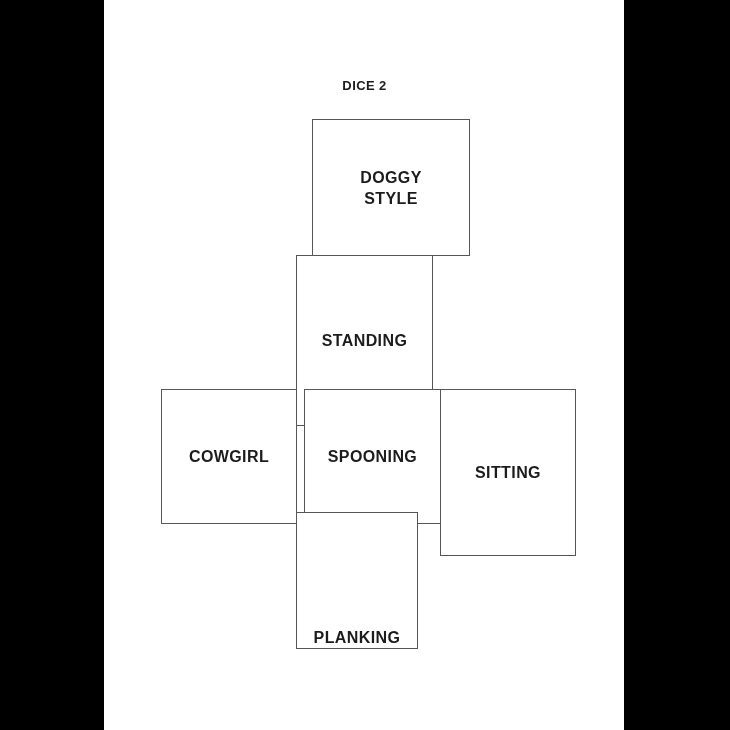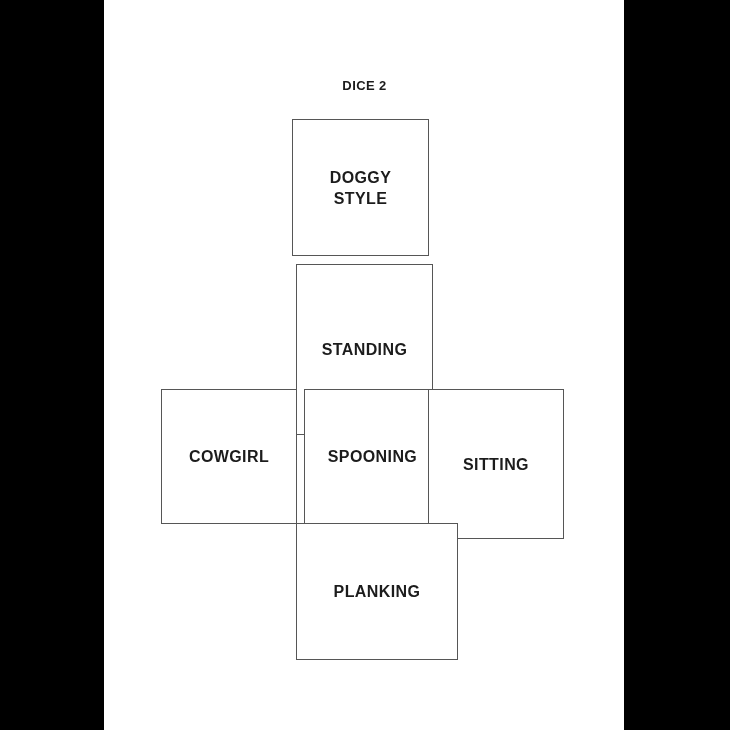--- a/index.html
+++ b/index.html
@@ -48,26 +48,26 @@
     font-size: 16px;
     font-weight: bold;
     letter-spacing: 0.4px;
     line-height: 21px;
     text-align: center;
     white-space: pre-line;
     color: var(--label-text, #1c1c1c);
   }
 
   
-  .cell-top      { left: 292px; top: 119px; width: 137px; height: 137px; }
-  .cell-upper    { left: 296px; top: 264px; width: 137px; height: 171px; }
+  .cell-top      { left: 312px; top: 119px; width: 158px; height: 137px; }
+  .cell-upper    { left: 296px; top: 255px; width: 137px; height: 171px; }
   .cell-left     { left: 161px; top: 389px; width: 136px; height: 135px; justify-content: center; }
   .cell-center   { left: 304px; top: 389px; width: 137px; height: 135px; }
-  .cell-right    { left: 428px; top: 389px; width: 136px; height: 150px; }
-  .cell-bottom   { left: 296px; top: 523px; width: 162px; height: 137px; }
+  .cell-right    { left: 440px; top: 389px; width: 136px; height: 167px; }
+  .cell-bottom   { left: 296px; top: 512px; width: 122px; height: 137px; align-items: flex-end; }
 </style>
 </head>
 <body>
 
 <div class="letterbox left"></div>
 <div class="letterbox right"></div>
 
 <div class="sheet-title">DICE 2</div>
 
 <div class="die-cell cell-top">

